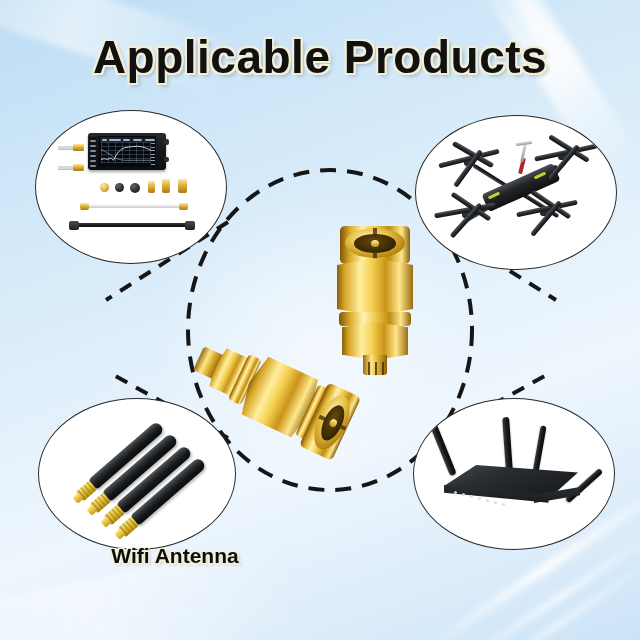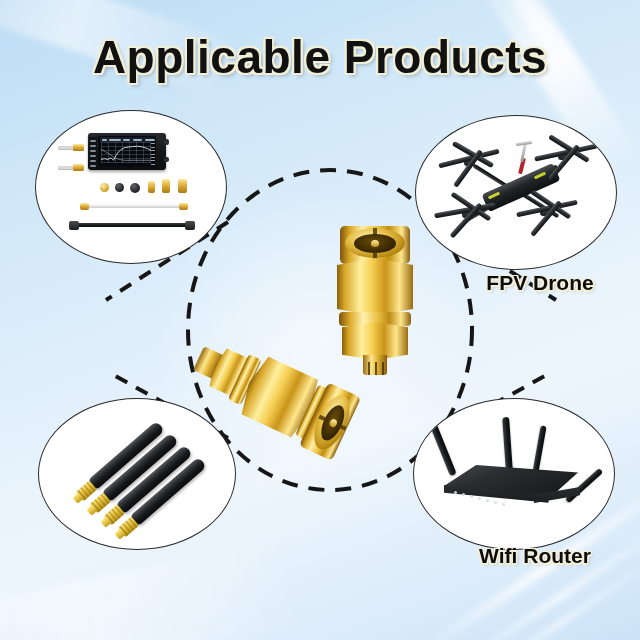--- a/index.html
+++ b/index.html
@@ -366,16 +366,15 @@
          clip-path:polygon(10% 0%, 90% 0%, 100% 50%, 90% 100%, 10% 100%, 0% 50%);"></div>
     <div class="ring" style="left:120px;top:14px;width:12px;height:56px;"></div>
     <div class="coupler" style="left:128px;top:8px;width:36px;height:70px;"></div>
     <div class="face" style="left:134px;top:14px;width:28px;height:58px;"></div>
     <div class="bore" style="left:140px;top:24px;width:18px;height:38px;"></div>
     <div class="pin" style="left:146px;top:39px;width:7px;height:8px;"></div>
     <div class="slot" style="left:134px;top:41px;width:9px;height:4px;"></div>
     <div class="slot" style="left:155px;top:41px;width:8px;height:4px;"></div>
   </div>
 
-  <div class="caption" id="cap-drone">FPV Drone</div>
-  <div class="caption" id="cap-router">Wifi Router</div>
+  <div class="caption" id="cap-wifi-antenna">Wifi Antenna</div>
 
 </div>
 
 </body></html>

